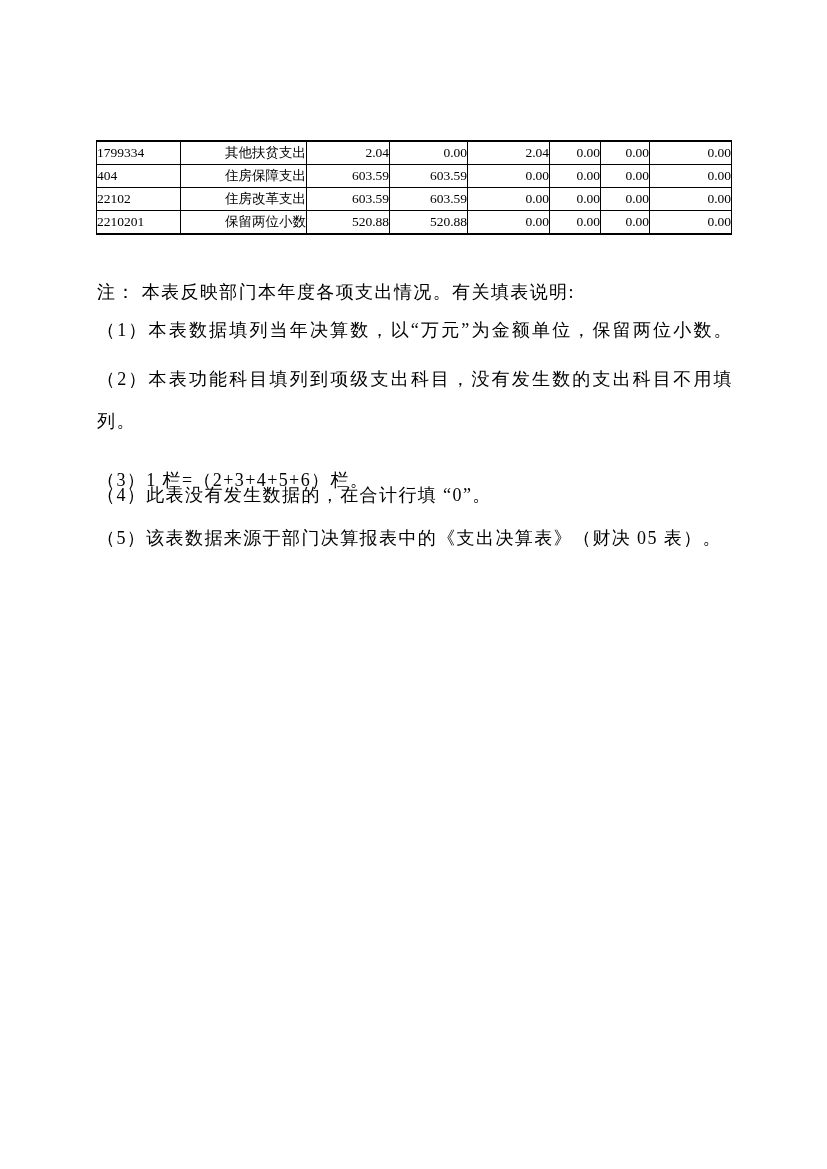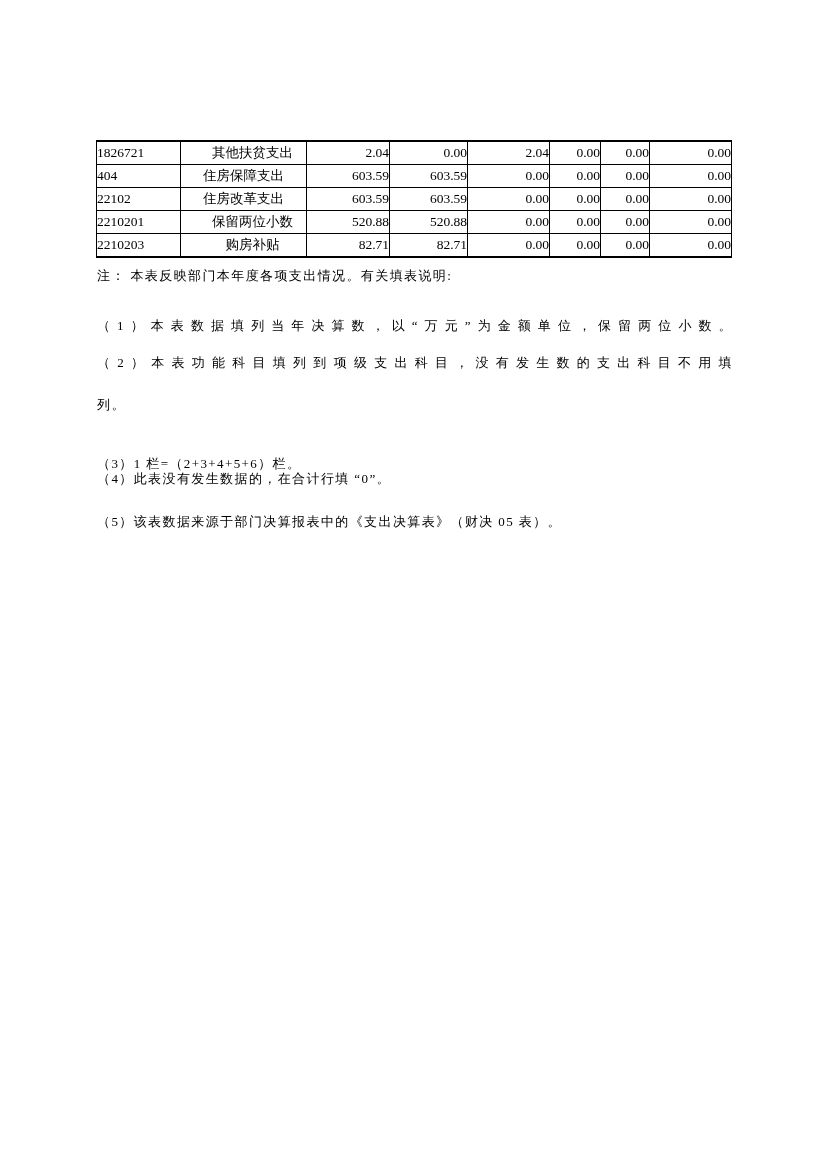--- a/index.html
+++ b/index.html
@@ -32,41 +32,42 @@
   }
   table.fin td {
     border: 1px solid #000;
     height: 22px;
     padding: 0;
     white-space: nowrap;
     overflow: hidden;
     vertical-align: middle;
   }
   td.code { padding-left: 7px; text-align: left; }
-  td.name { padding-left: 4px; text-align: center; }
+  td.name { padding-left: 4px; text-align: right; }
   td.name.indent { padding-left: 18px; }
   td.num  { padding-right: 9px; text-align: right; }
 
   
   .note-line {
     position: absolute;
     left: 97px;
     width: 636px;
-    font-size: 13px;
+    font-size: 18px;
     line-height: 24px;
     letter-spacing: 1.4px;
     white-space: nowrap;
+    margin-top: 16px;
   }
   .note-line.justify {
     white-space: normal;
     text-align: justify;
     text-align-last: justify;
   }
   .nl-0 { top: 264px; }
-  .nl-1 { top: 314px; }
+  .nl-1 { top: 302px; }
   .nl-2 { top: 351px; }
   .nl-3 { top: 393px; }
   .nl-4 { top: 452px; }
   .nl-5 { top: 467px; }
   .nl-6 { top: 510px; }
 </style>
 </head>
 <body>
 
 <div class="page">
@@ -77,21 +78,21 @@
         <col style="width:126px">
         <col style="width:83px">
         <col style="width:78px">
       <col style="width:82px">
         <col style="width:51px">
         <col style="width:49px">
         <col style="width:82px">
     </colgroup>
     <tbody>
       <tr>
-        <td class="code">1826721</td>
+        <td class="code">1799334</td>
         <td class="name indent">其他扶贫支出</td>
         <td class="num">2.04</td>
         <td class="num">0.00</td>
         <td class="num">2.04</td>
         <td class="num">0.00</td>
         <td class="num">0.00</td>
         <td class="num">0.00</td>
       </tr>
       <tr>
         <td class="code">404</td>
@@ -116,30 +117,20 @@
       <tr>
         <td class="code">2210201</td>
         <td class="name indent">保留两位小数</td>
         <td class="num">520.88</td>
         <td class="num">520.88</td>
         <td class="num">0.00</td>
         <td class="num">0.00</td>
         <td class="num">0.00</td>
         <td class="num">0.00</td>
       </tr>
-      <tr>
-        <td class="code">2210203</td>
-        <td class="name indent">购房补贴</td>
-        <td class="num">82.71</td>
-        <td class="num">82.71</td>
-        <td class="num">0.00</td>
-        <td class="num">0.00</td>
-        <td class="num">0.00</td>
-        <td class="num">0.00</td>
-      </tr>
     </tbody>
   </table>
 
   <div class="notes">
     <div class="note-line nl-0">注： 本表反映部门本年度各项支出情况。有关填表说明:</div>
     <div class="note-line nl-1 justify">（1）本表数据填列当年决算数，以“万元”为金额单位，保留两位小数。</div>
     <div class="note-line nl-2 justify">（2）本表功能科目填列到项级支出科目，没有发生数的支出科目不用填</div>
     <div class="note-line nl-3">列。</div>
     <div class="note-line nl-4">（3）1 栏=（2+3+4+5+6）栏。</div>
     <div class="note-line nl-5">（4）此表没有发生数据的，在合计行填 “0”。</div>

